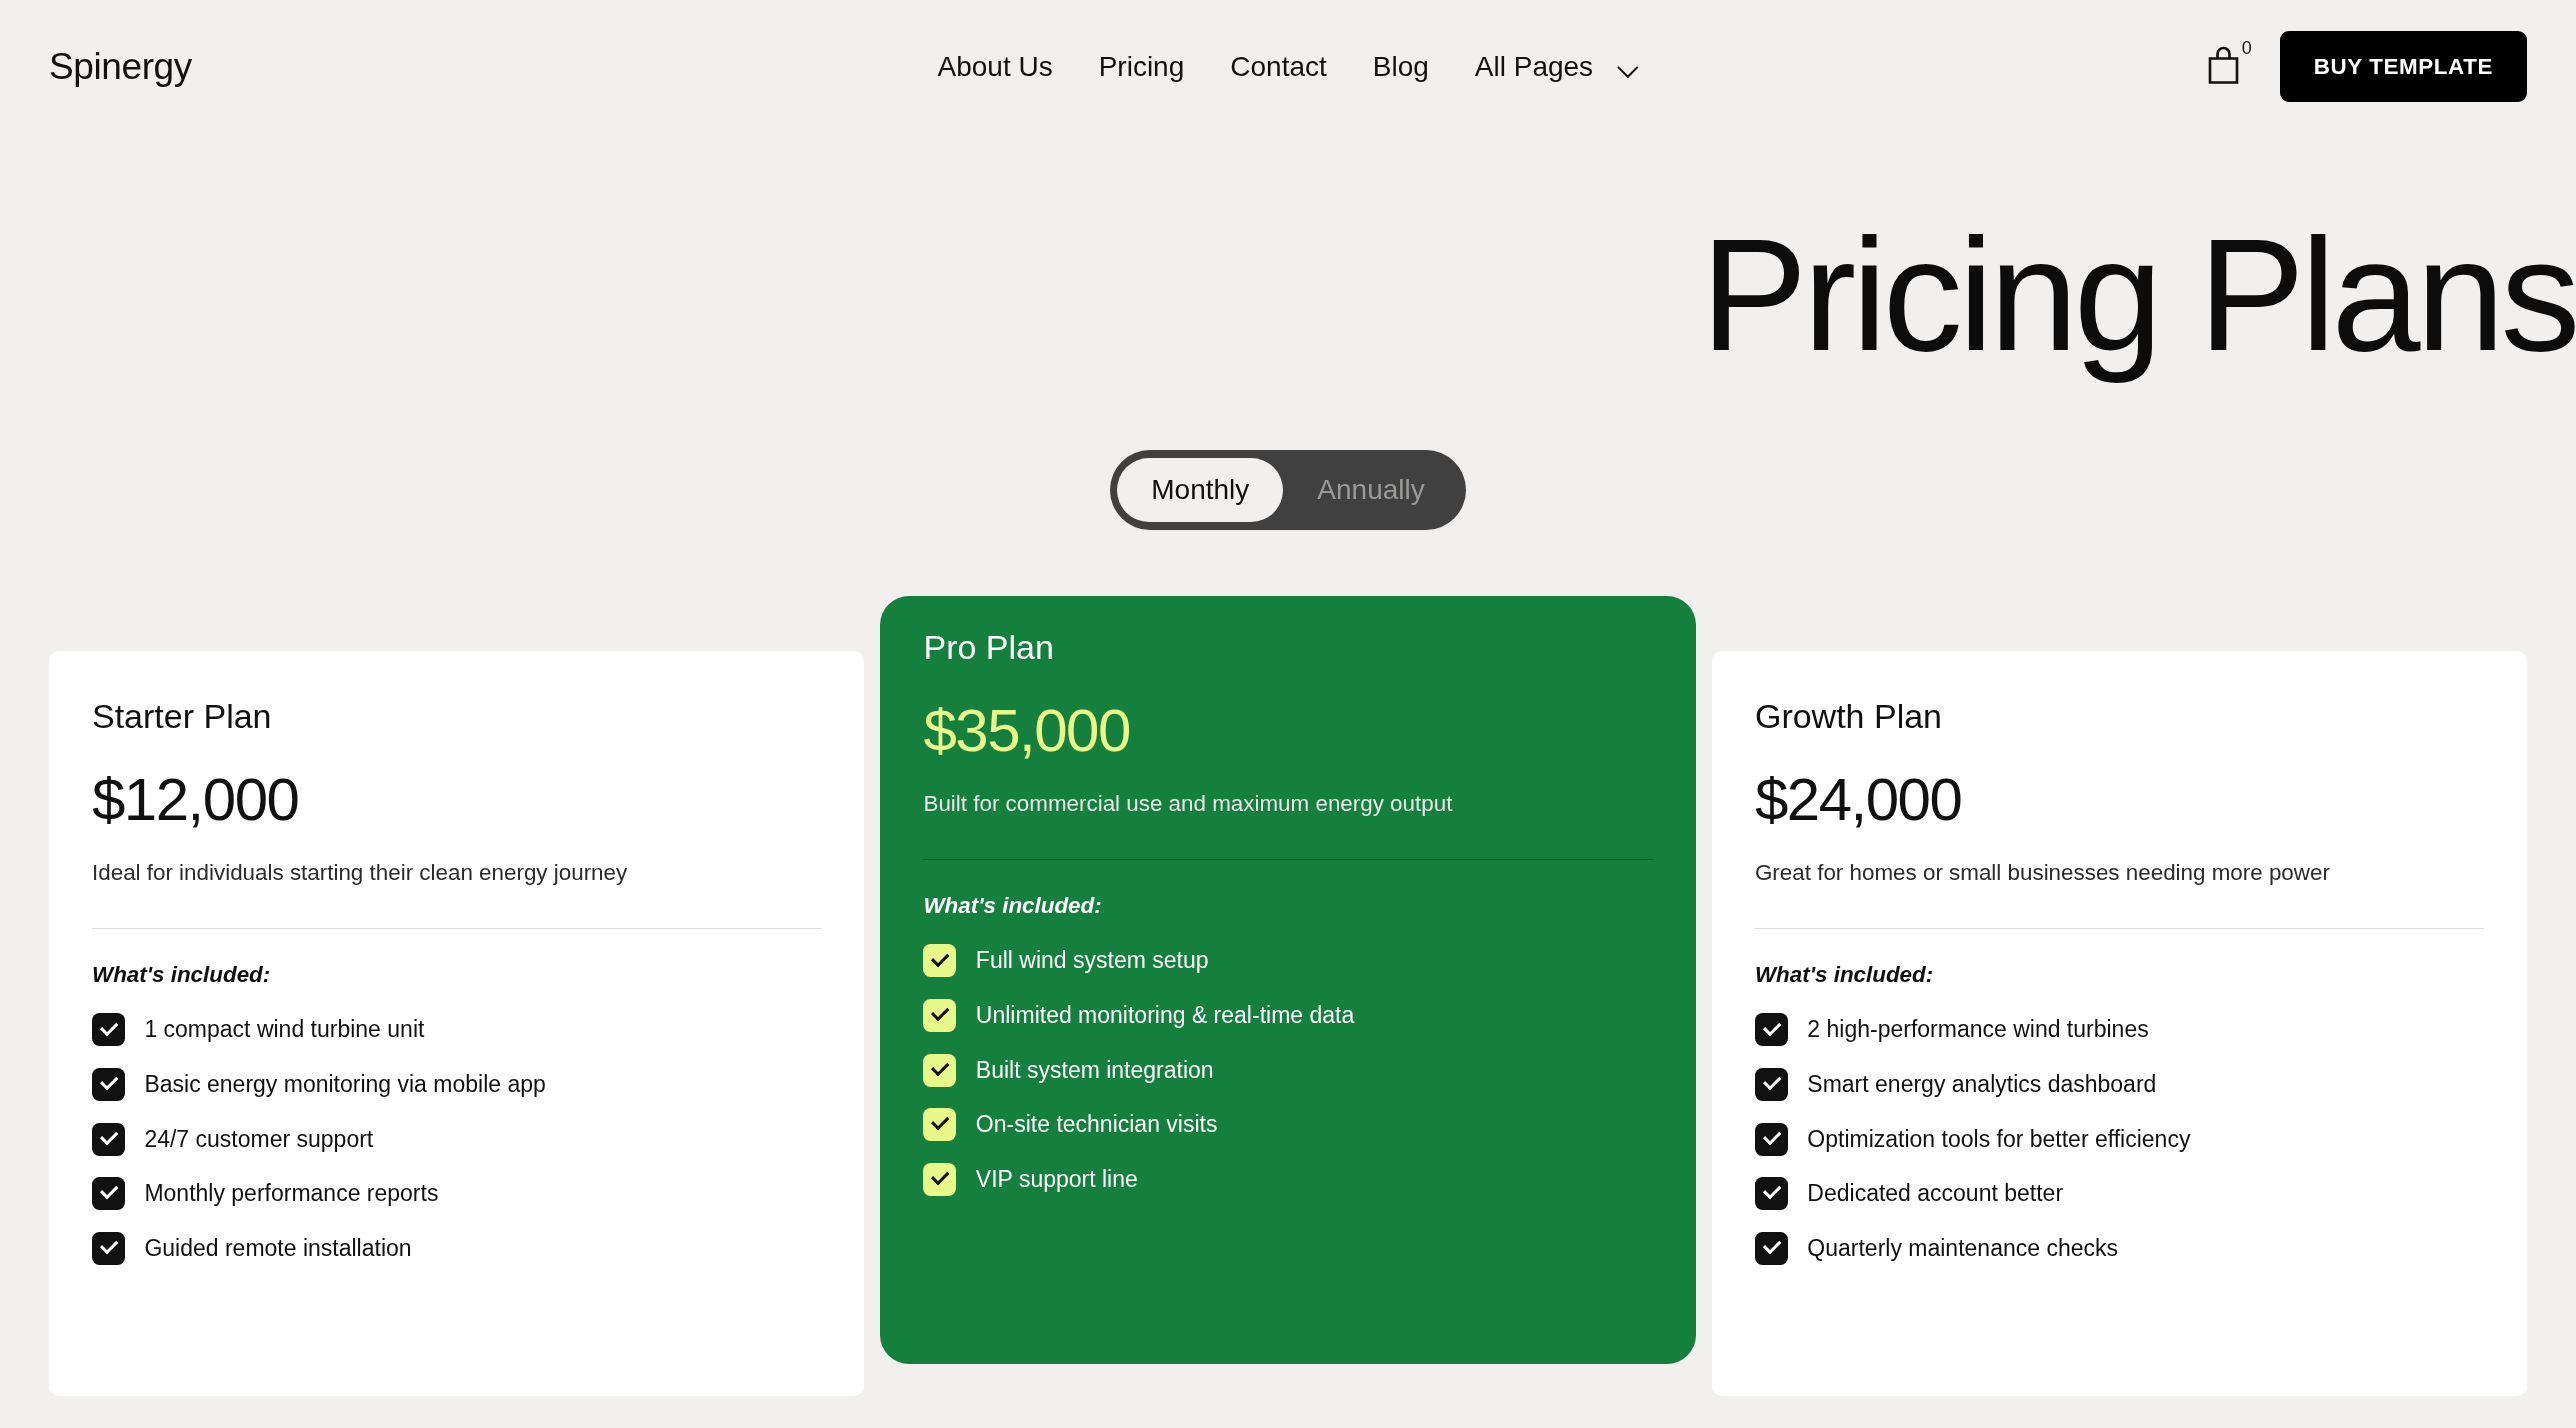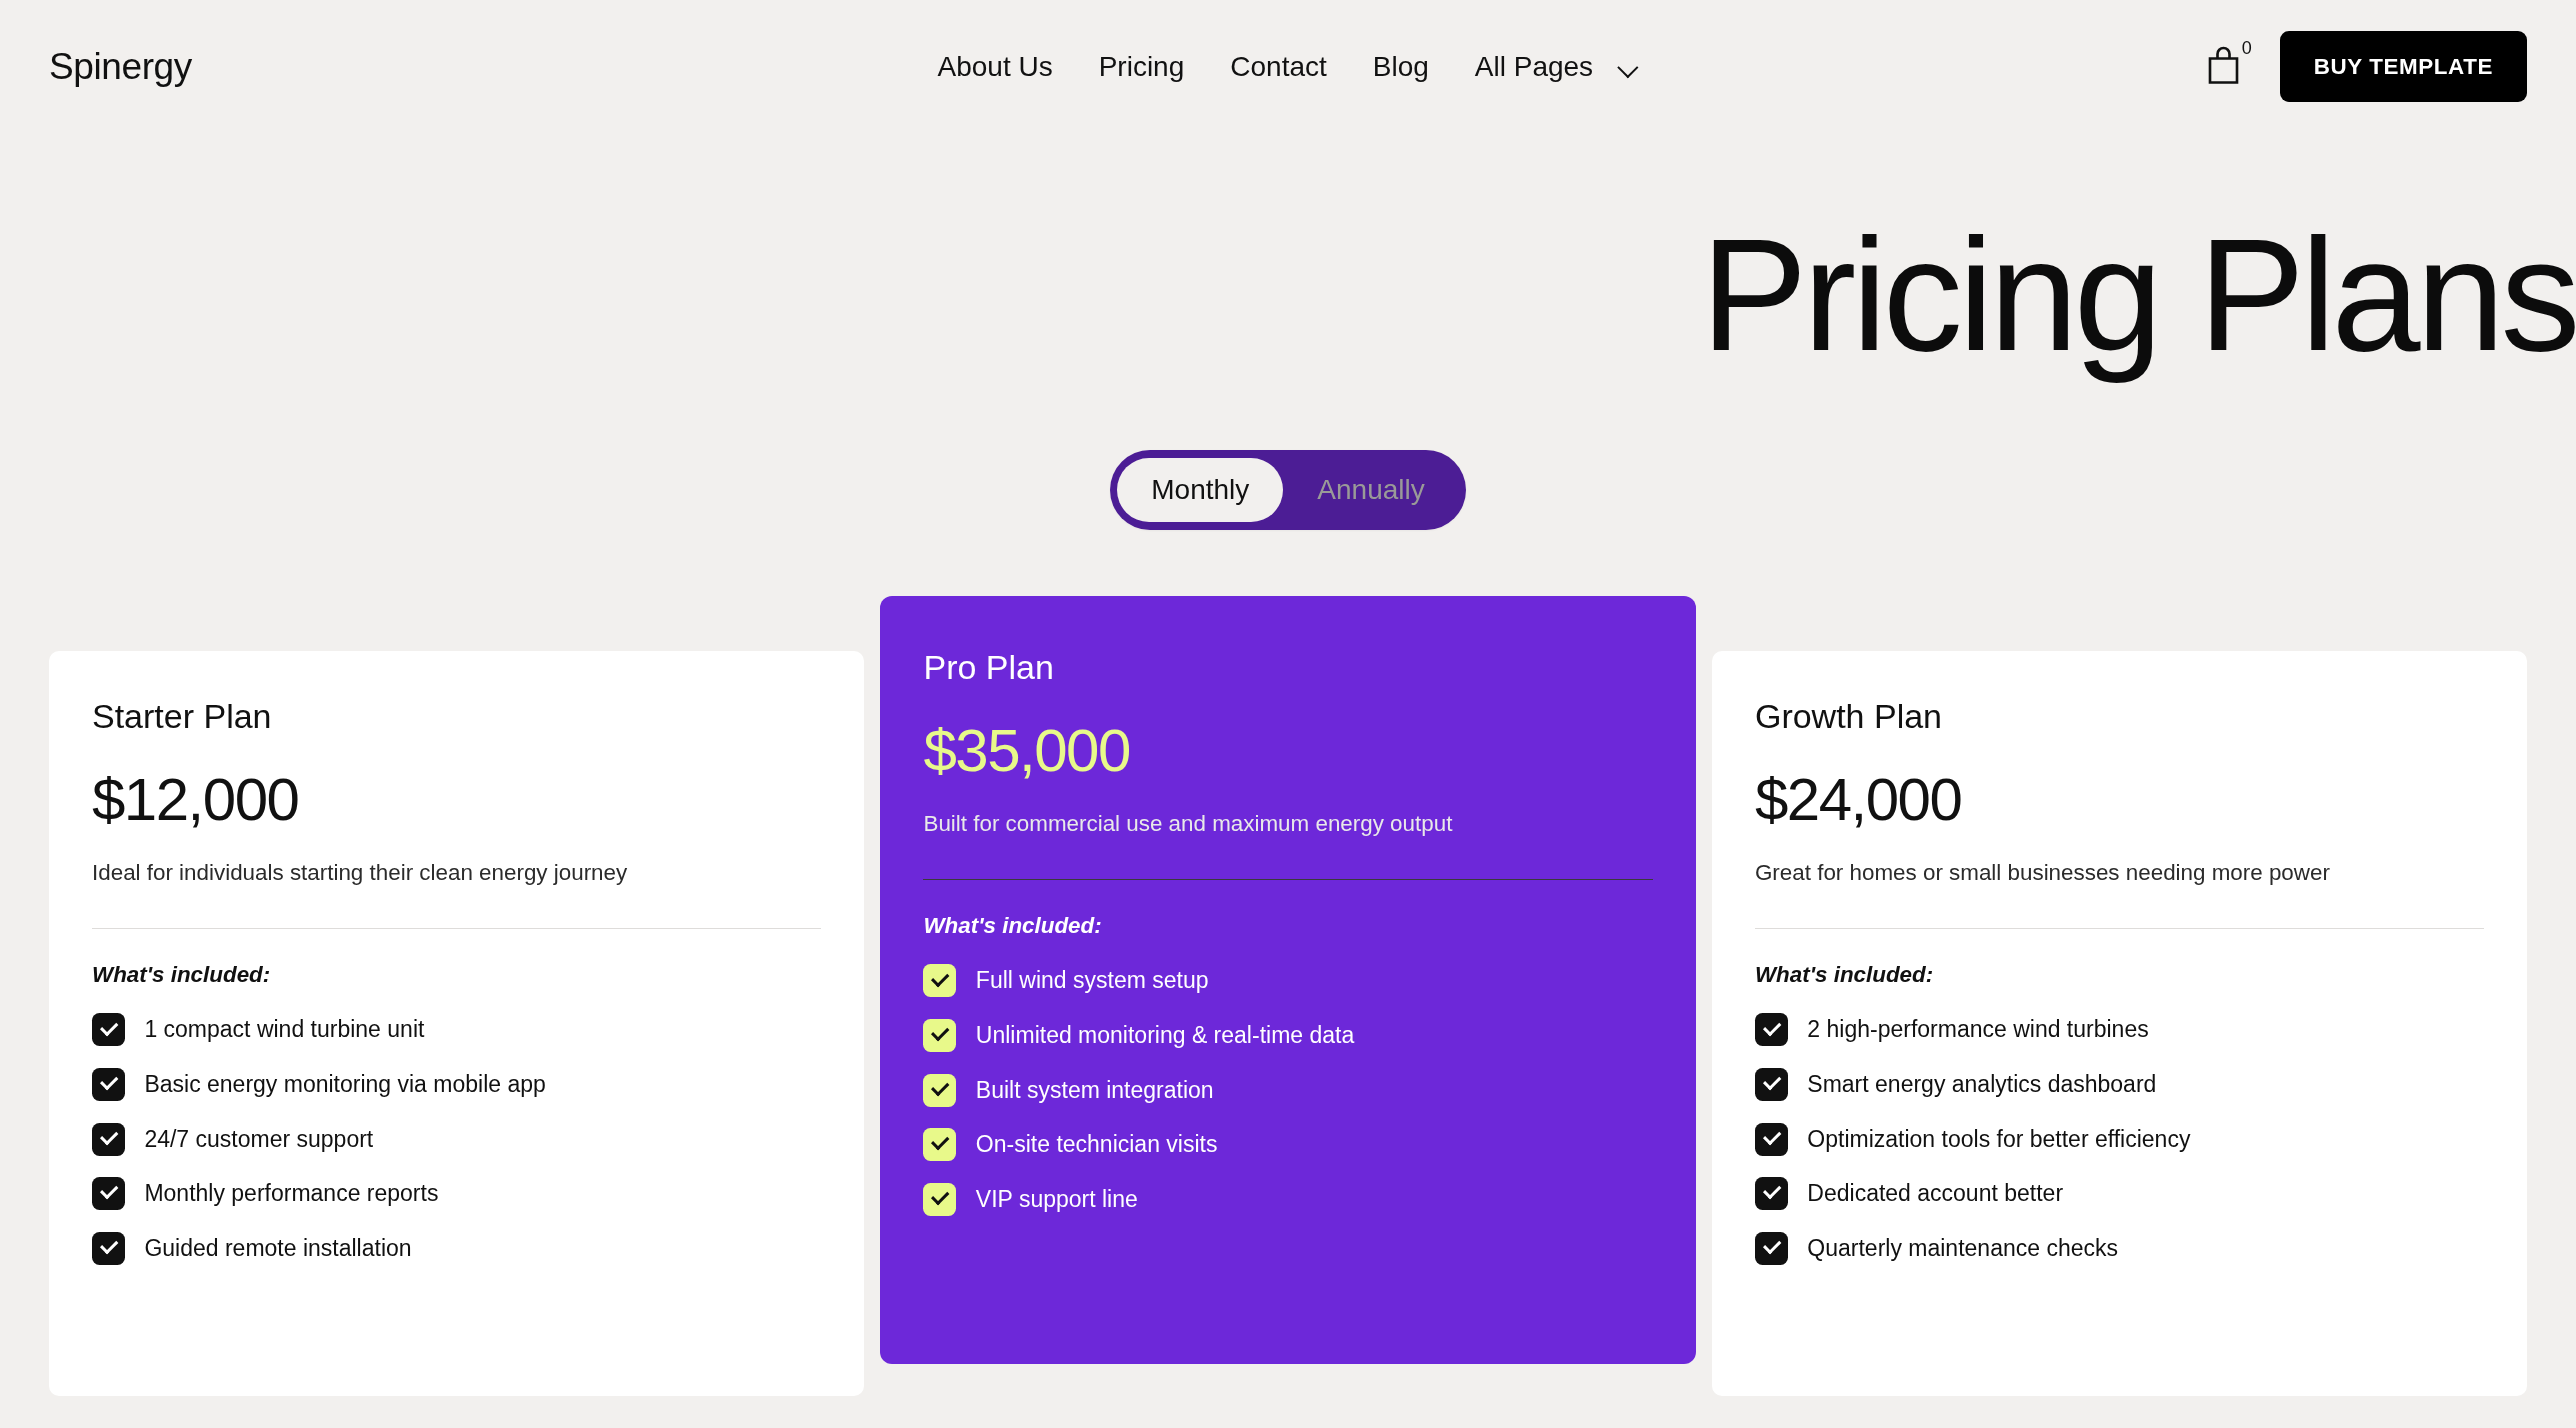--- a/index.html
+++ b/index.html
@@ -115,21 +115,21 @@
     margin-top: 82px;
   }
 
   
   .toggle-wrap {
     display: flex;
     justify-content: center;
     margin-top: 75px;
   }
   .toggle {
-    background: #4c1d95;
+    background: #404040;
     border-radius: 45px;
     padding: 7.5px;
     display: flex;
     align-items: center;
     box-shadow: 0 0.7px 2.2px rgba(0,0,0,0.05);
   }
   .toggle-opt {
     font-size: 28px;
     padding: 16.4px 34px;
     border-radius: 37px;
@@ -152,24 +152,24 @@
   }
   .card {
     flex: 1;
     background: #ffffff;
     border-radius: 10px;
     padding: 46px 43px 0 43px;
     min-height: 745px;
     margin-top: 46px;
   }
   .card.featured {
-    background: #6d28d9;
-    border-radius: 12px;
+    background: #15803d;
+    border-radius: 29px;
     margin-top: -9px;
-    padding-top: 52px;
+    padding-top: 32px;
     min-height: 768px;
   }
   .card-name {
     font-size: 34px;
     color: #111111;
     font-weight: 400;
   }
   .card.featured .card-name { color: #ffffff; }
 
   .card-price {

